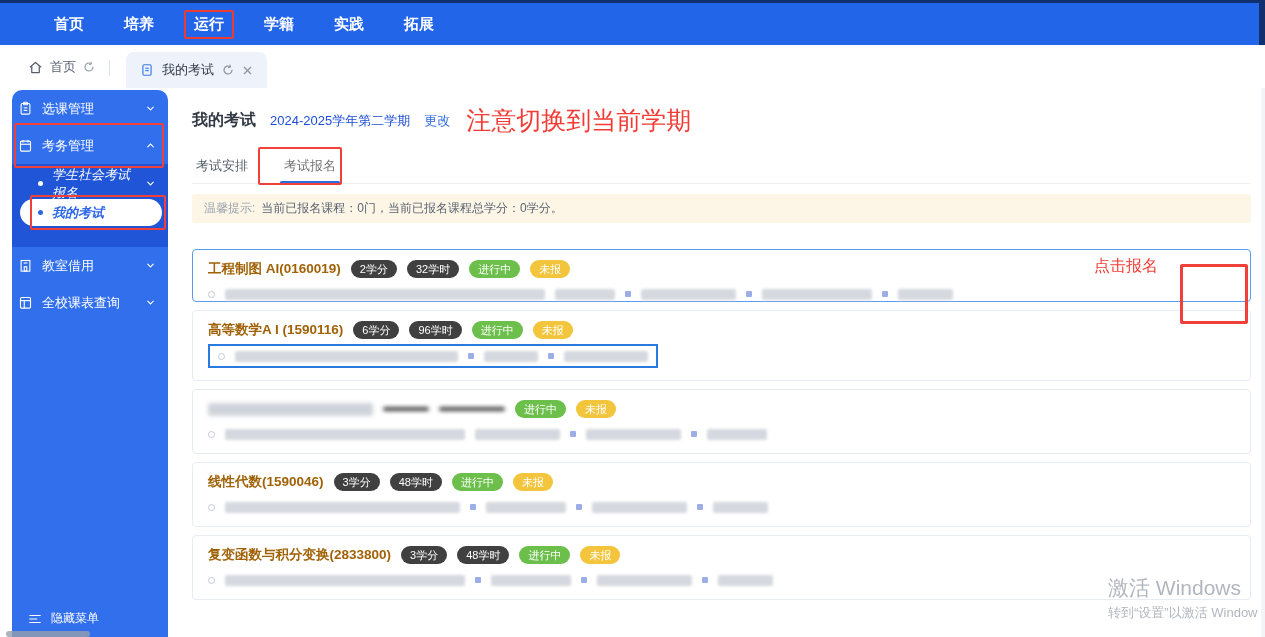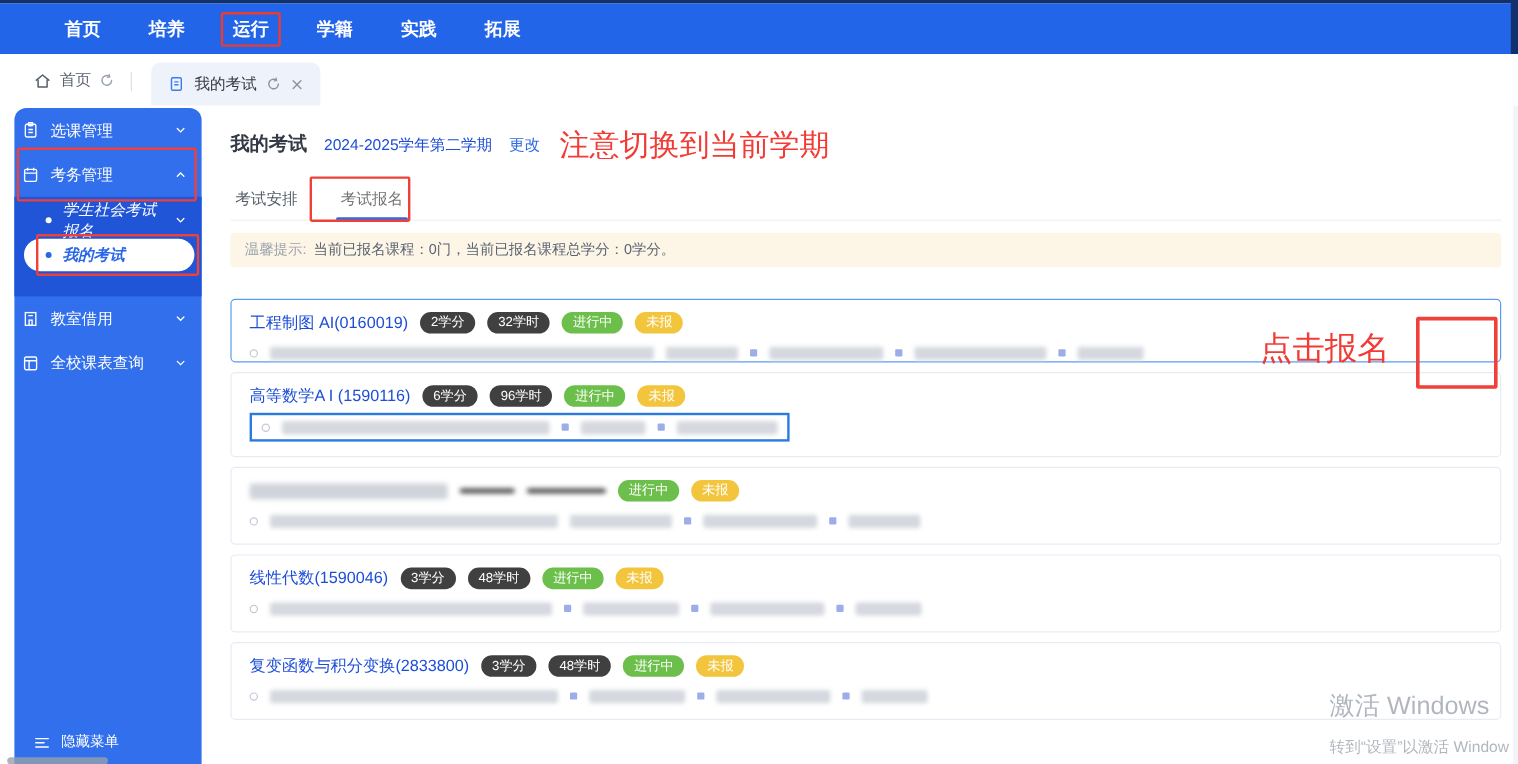--- a/index.html
+++ b/index.html
@@ -51,39 +51,39 @@
   .tab{font-size:13px;color:#555e6b;cursor:pointer;padding-top:4px;}
   .tab.active{color:#737373;position:relative;}
   .tab.active::after{content:"";position:absolute;left:-4px;right:-4px;bottom:-1px;height:3px;background:#2d6ae3;border-radius:2px;}
   .notice{margin-top:10px;background:#fdf6e7;border-radius:3px;padding:6px 12px;font-size:12px;}
   .notice-prefix{color:#9aa3ad;margin-right:6px;}
   .notice-text{color:#5a6372;}
   .cards{margin-top:26px;display:flex;flex-direction:column;gap:8px;}
   .card{border:1px solid #e7ebf3;border-radius:4px;background:#fff;padding:10px 15px 12px;position:relative;}
   .card.selected{border-color:#5a9cf3;padding-bottom:0;}
   .title-row{display:flex;align-items:center;gap:10px;}
-  .course-name{font-size:13.5px;font-weight:normal;color:#1d4ed8;}
+  .course-name{font-size:13.5px;font-weight:bold;color:#a16207;}
   .badge{font-size:11px;color:#fff;border-radius:10px;padding:2px 9px;line-height:14px;}
   .b-purple{background:#404040}.b-green{background:#6bbf4a}.b-yellow{background:#f2c53d}
   .badge.redacted{filter:blur(2px);color:transparent;}
   .detail-row{margin-top:9px;display:flex;align-items:center;gap:10px;height:14px;}
   .ring{width:5px;height:5px;border:1px solid #c3c9d6;border-radius:50%;flex:0 0 auto;}
   .seg{height:11px;background:#d5d8de;border-radius:2px;filter:blur(1.6px);}
   .sq{width:6px;height:6px;background:#9dade8;border-radius:1px;flex:0 0 auto;}
   .name-redacted{width:165px;height:13px;background:#cfd3da;border-radius:2px;filter:blur(2px);}
   .outlined-detail{border:2px solid #2b7ae0;padding:3px 8px;margin-top:5px;width:430px;}
   .outlined-detail .detail-row{margin-top:0;}
   .action-bar{margin:7px -16px 0;height:24px;background:#7e89d9;display:flex;justify-content:flex-end;}
   .signup-btn{height:24px;min-width:62px;background:#5066c9;border:none;color:#fff;font-size:12px;cursor:pointer;}
-  .anno-signup{position:absolute;right:92px;top:22px;font-size:27px;font-weight:500;z-index:6;}
+  .anno-signup{position:absolute;right:92px;top:6px;font-size:16px;font-weight:500;z-index:6;}
   .anno-box{position:absolute;border:3px solid #f0403a;z-index:5;pointer-events:none;border-radius:2px;}
   .anno-box.thin{border-width:2px;}
   .watermark{position:absolute;left:1108px;top:574px;color:rgba(125,133,146,.6);z-index:7;pointer-events:none;}
   .wm1{font-size:21px;}
-  .wm2{font-size:13px;margin-top:12px;white-space:nowrap;}
+  .wm2{font-size:13px;margin-top:2px;white-space:nowrap;}
 </style>
 </head>
 <body>
 
 <div class="top-strip"></div>
 <div class="corner-dark"></div>
 
 <div class="topnav">
   <div class="nav-items">
     <span class="nav-item">首页</span>

